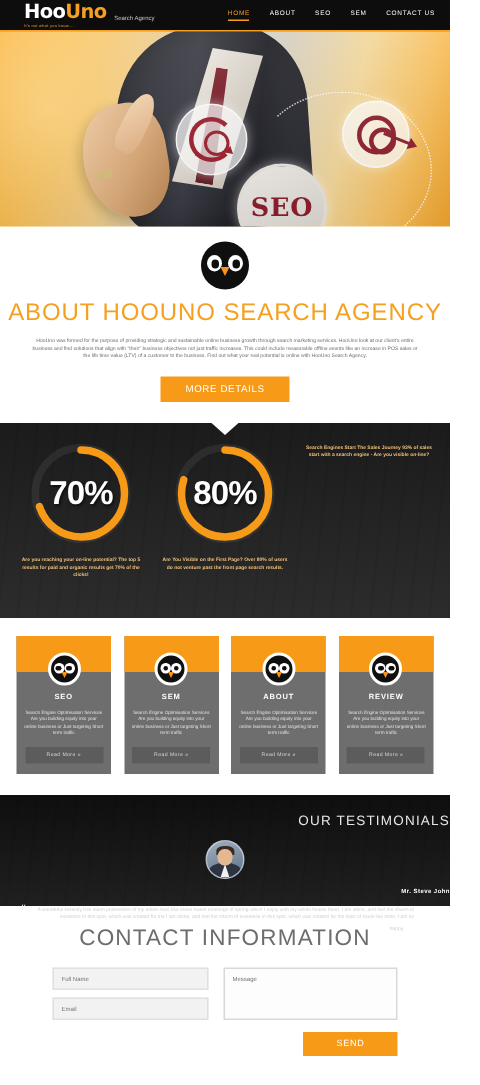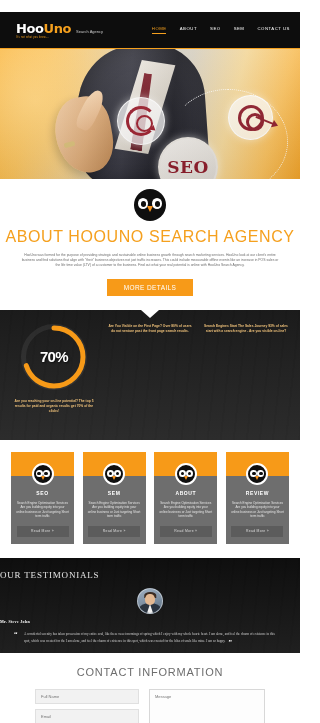--- a/index.html
+++ b/index.html
@@ -6,26 +6,25 @@
   html, body {
     width: 300px; height: 723px;
     font-family: "Liberation Sans", sans-serif;
     background: #ffffff;
     overflow: hidden;
   }
   .page { width: 300px; height: 723px; position: relative; }
 
   
   .header {
-    height: 37px; background: #0d0d0d;
+    height: 21px; background: #0d0d0d;
     display: flex; align-items: center;
     padding: 0 10px 0 16px;
     border-bottom: 1px solid #f5a01e;
     position: relative;
-    margin-top: 12px;
   }
   .logo-block { display: flex; align-items: flex-start; }
   .logo-mark { position: relative; }
   .logo-word {
     font-family: "DejaVu Sans", sans-serif;
     font-weight: bold; font-size: 13px; color: #ffffff;
     letter-spacing: -0.4px; line-height: 13px;
   }
   .logo-word .dot { color: #f5a01e; }
   .logo-tag {
@@ -208,21 +207,21 @@
     width: 66px; height: 66px; margin: 0 auto 9px; position: relative;
   }
   .ring-bg {
     position:absolute; inset:0; border-radius:50%;
     border: 5px solid rgba(255,255,255,.07);
   }
   .ring-fg { position:absolute; inset:0; }
   .ring-fg svg { display:block; }
   .ring-num {
     position:absolute; inset:0; display:flex; align-items:center;
-    justify-content:center; color:#fff; font-size: 15px;
+    justify-content:center; color:#fff; font-size: 22px;
     font-weight: bold; letter-spacing:-.6px;
     text-shadow: 1px 1px 2px rgba(0,0,0,.6);
   }
   .stat-cap {
     font-size: 3.3px; line-height: 5px; color:#f0c27a; font-weight:bold;
     padding: 0 4px;
   }
 
   
   .cards {
@@ -260,26 +259,25 @@
   }
   .card-text { color:#e2e2e2; font-size: 3.1px; line-height: 4.6px; }
   .card-btn {
     display:block; margin: 7px auto 0; background:#5c5c5c; color:#dcdcdc;
     border:none; font-size: 3.4px; padding: 3.5px 0; width: 52px;
     cursor:pointer; letter-spacing:.3px;
   }
 
   
   .testi {
-    position:relative; height: 95px; padding-top: 12px; text-align:left;
+    position:relative; height: 74px; padding-top: 12px; text-align:right;
     background:
       linear-gradient(180deg, rgba(10,10,10,.93), rgba(28,28,28,.92)),
       repeating-linear-gradient(96deg,#4a4a4a 0 11px,#383838 11px 13px),
       #222;
-    font-family: Liberation Serif, serif;
   }
   .testi-title {
     color:#e6e6e6; font-size: 9px; letter-spacing: .8px; font-weight:normal;
     margin-bottom: 8px;
   }
   .avatar {
     width: 26px; height: 26px; border-radius:50%; margin: 0 auto 5px;
     background: linear-gradient(160deg,#9fb0c2,#5d6f82);
     border: 1.5px solid rgba(255,255,255,.45); position:relative; overflow:hidden;
   }
@@ -310,21 +308,21 @@
   }
   .qmark {
     color:#ffffff; font-size: 7px; font-weight:bold; line-height: 1;
   }
   .qmark.open { position:absolute; left: 0; top: -1px; }
   .qmark.close { position:relative; top: 2px; margin-left: 3px; }
 
   
   .contact { background:#fff; padding: 13px 0 0; text-align:center; }
   .contact-title {
-    color:#6d6d6d; font-size: 11px; letter-spacing: .8px; font-weight:normal;
+    color:#6d6d6d; font-size: 15px; letter-spacing: .8px; font-weight:normal;
     margin-bottom: 11px;
   }
   .form {
     display:flex; gap: 10px; padding: 0 35px; align-items: flex-start;
   }
   .col-left { display:flex; flex-direction:column; gap: 5px; flex: 1; }
   .fld {
     background:#f2f2f2; border:1px solid #e0e0e0; height: 15px;
     font-size: 4px; color:#8a8a8a; padding: 0 5px;
     font-family: "Liberation Sans", sans-serif; outline:none;
@@ -406,20 +404,29 @@
             <svg width="66" height="66" viewBox="0 0 66 66">
               <circle cx="33" cy="33" r="29" fill="none" stroke="#f79a18" stroke-width="5" stroke-linecap="round" stroke-dasharray="127.6 54.7" transform="rotate(-90 33 33)"></circle>
             </svg>
           </div>
           <div class="ring-num">70%</div>
         </div>
         <div class="stat-cap">Are you reaching your on-line potential? The top 5 results for paid and organic results get 70% of the clicks!</div>
       </div>
 
       <div class="stat">
+        <div class="ring-wrap">
+          <div class="ring-bg"></div>
+          <div class="ring-fg">
+            <svg width="66" height="66" viewBox="0 0 66 66">
+              <circle cx="33" cy="33" r="29" fill="none" stroke="#f79a18" stroke-width="5" stroke-linecap="round" stroke-dasharray="145.8 36.4" transform="rotate(-90 33 33)"></circle>
+            </svg>
+          </div>
+          <div class="ring-num">80%</div>
+        </div>
         <div class="stat-cap">Are You Visible on the First Page? Over 80% of users do not venture past the front page search results.</div>
       </div>
 
       <div class="stat">
         <div class="stat-cap">Search Engines Start The Sales Journey 93% of sales start with a search engine - Are you visible on-line?</div>
       </div>
 
     </div>
   </div>
 

